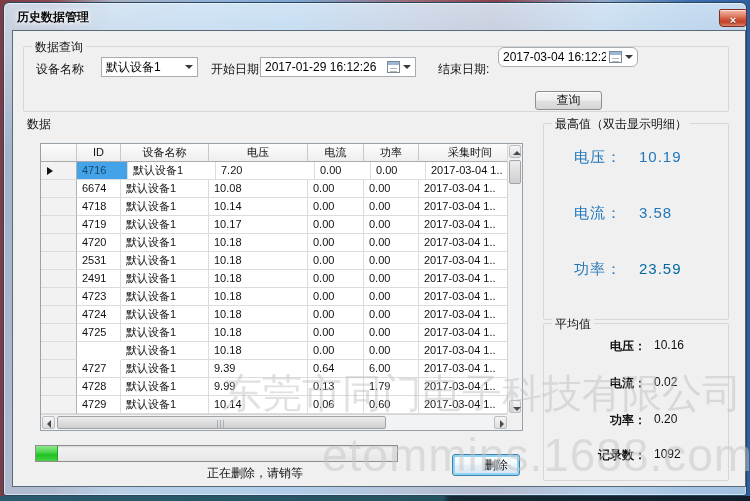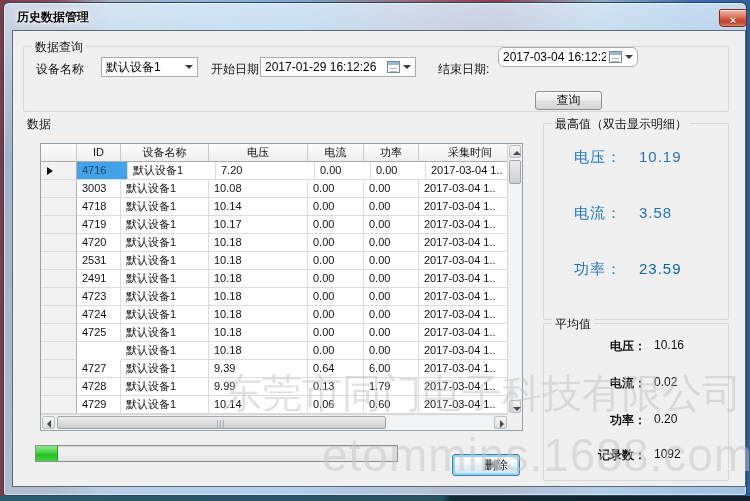--- a/index.html
+++ b/index.html
@@ -140,21 +140,21 @@
               </div>
               <div class="tcell cell-sel" style="width: 51px;">4716</div>
               <div class="tcell" style="width: 88px;">默认设备1</div>
               <div class="tcell" style="width: 99px;">7.20</div>
               <div class="tcell" style="width: 56px;">0.00</div>
               <div class="tcell" style="width: 55px;">0.00</div>
               <div class="tcell" style="flex: 1 1 0%; width: auto;">2017-03-04 1..</div>
             </div>
             <div class="trow">
               <div class="tcell rowhdr" style="width: 36px;"></div>
-              <div class="tcell" style="width: 44px;">3003</div>
+              <div class="tcell" style="width: 44px;">6674</div>
               <div class="tcell" style="width: 88px;">默认设备1</div>
               <div class="tcell" style="width: 99px;">10.08</div>
               <div class="tcell" style="width: 56px;">0.00</div>
               <div class="tcell" style="width: 55px;">0.00</div>
               <div class="tcell" style="flex: 1 1 0%; width: auto;">2017-03-04 1..</div>
             </div>
             <div class="trow">
               <div class="tcell rowhdr" style="width: 36px;"></div>
               <div class="tcell" style="width: 44px;">4718</div>
               <div class="tcell" style="width: 88px;">默认设备1</div>
@@ -319,20 +319,21 @@
         </div>
         <div class="avg-item" style="top:123px;">
           <span class="ai-label">记录数：</span>
           <span class="ai-value">1092</span>
         </div>
       </div>
 
       <div class="progress">
         <div class="progress-fill" style="width: 6%;"></div>
       </div>
+      <div class="status-text">正在删除，请销等</div>
       <div class="btn btn-delete">删除</div>
 
     </div>
   </div>
 
   <div class="watermark wm1">东莞市同门电子科技有限公司</div>
   <div class="watermark wm2">etommins.1688.com</div>
 </div>
 
 </body></html>

